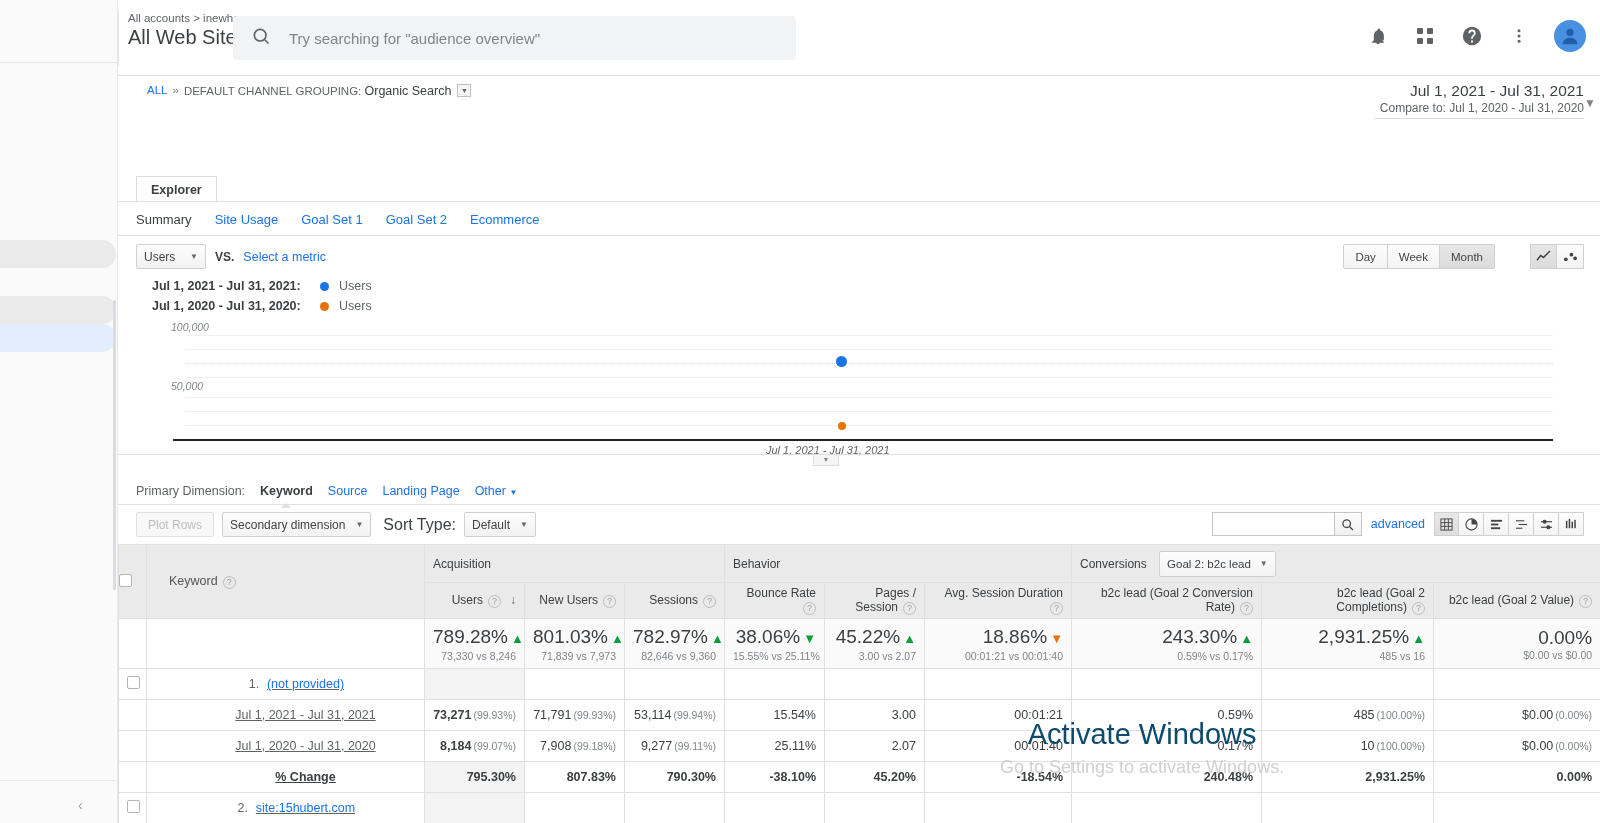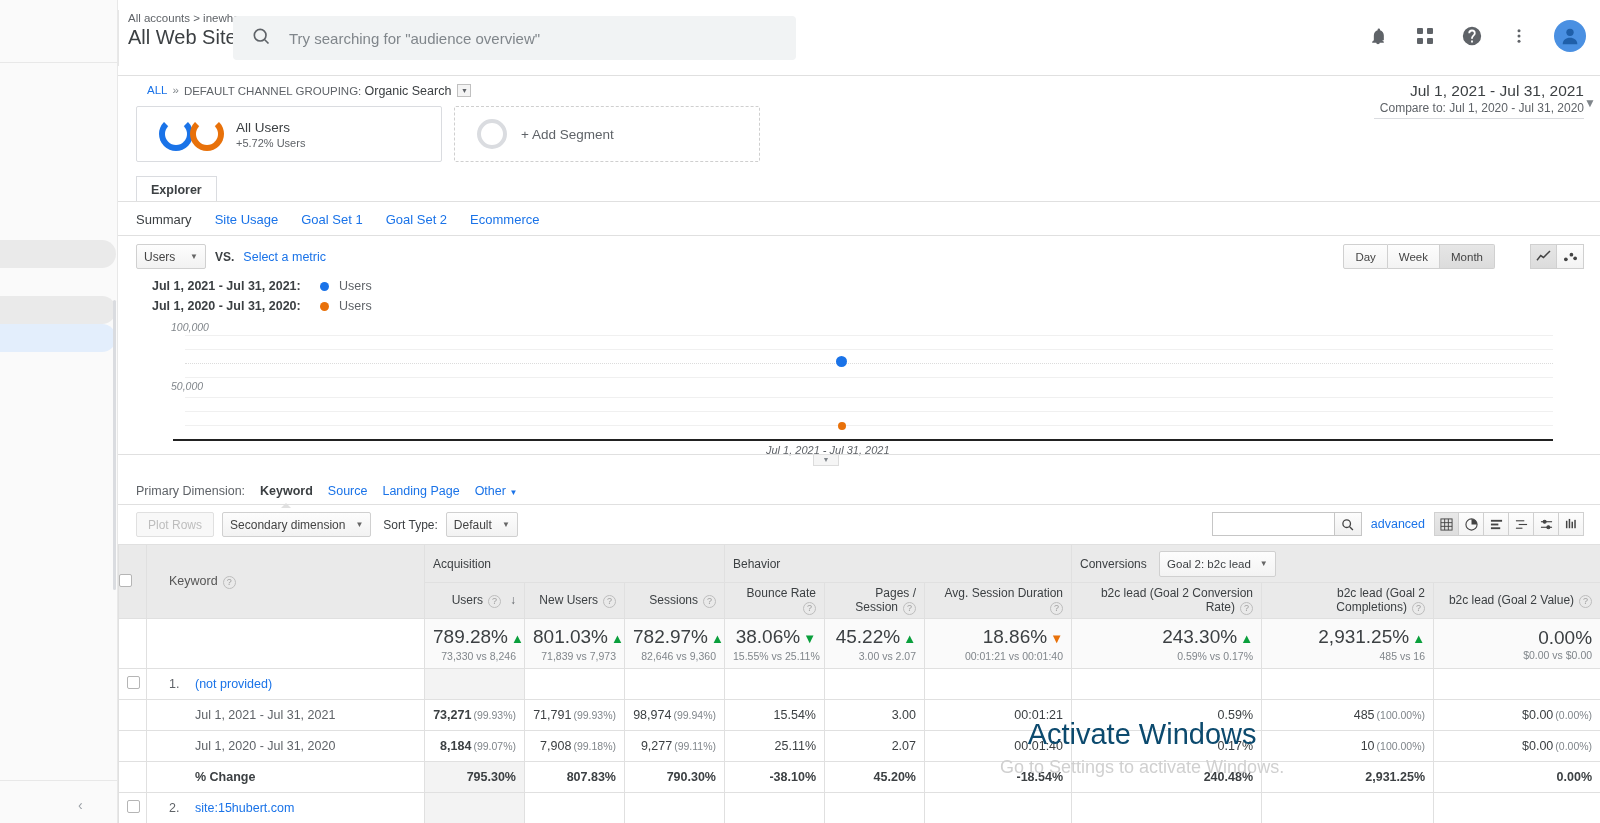--- a/index.html
+++ b/index.html
@@ -174,21 +174,21 @@
     border-bottom: 5px solid #e0e0e0;
   }
   .pdline { position: absolute; left: 0; top: 428px; width: 1482px; height: 1px; background: #e0e0e0; }
 
   
   .ctrlrow { position: absolute; left: 18px; top: 436px; display: flex; align-items: center; gap: 8px; }
   .plot-rows {
     height: 25px; padding: 0 11px; border: 1px solid #e0e0e0; border-radius: 2px;
     background: #f8f8f8; color: #bdbdbd; font-size: 12px; display: flex; align-items: center;
   }
-  .sortlabel { font-size: 12px; color: #3c4043; margin-left: 4px; }
+  .sortlabel { font-size: 16px; color: #3c4043; margin-left: 4px; }
 
   .tablectl { position: absolute; right: 16px; top: 436px; display: flex; align-items: center; gap: 9px; }
   .tsearch { display: flex; }
   .tsearch input {
     width: 122px; height: 24px; border: 1px solid #c6c6c6; border-right: none;
     outline: none; font-size: 12px; padding: 0 5px; font-family: "Liberation Sans", sans-serif;
   }
   .tsearch .sbtn {
     width: 28px; height: 24px; border: 1px solid #c6c6c6; background: linear-gradient(#fdfdfd,#f0f0f0);
     display: flex; align-items: center; justify-content: center;
@@ -221,21 +221,21 @@
 
   .sumrow td { height: 50px; background: #fafafa; padding: 0 8px !important; text-align: right; }
   .sumrow td.blank { background: #fff; }
   .sum-big { font-size: 19px; color: #3c4043; line-height: 21px; white-space: nowrap; }
   .sum-sub { font-size: 10.5px; color: #80868b; margin-top: 1px; white-space: nowrap; }
   .arrow-up { color: #0a9f3c; font-size: 13px; margin-left: 3px; }
   .arrow-down { color: #e8710a; font-size: 13px; margin-left: 3px; }
   .arrow-down.green { color: #0a9f3c; }
 
   .datarow td { height: 31px; padding: 0 8px !important; text-align: right; color: #3c4043; }
-  .datarow td.first { text-align: left; padding-left: 22px !important; color: #5f6368; }
+  .datarow td.first { text-align: center; padding-left: 22px !important; color: #5f6368; text-decoration: underline; }
   .datarow .idx { color: #5f6368; display: inline-block; width: 26px; }
   .kwlink { color: #1a73e8; }
   .pct { color: #80868b; font-size: 10.5px; margin-left: 2px; }
   .bold { font-weight: bold; color: #3c4043; }
   .kwrow td { height: 31px; background: #fff; }
   .kwrow td.shade { background: #f3f3f3; }
   .chgrow td { font-weight: bold; color: #3c4043; }
   .chgrow td.shade { background: #f3f3f3; }
   .chgrow td.first { font-weight: bold; color: #3c4043; }
 
@@ -341,36 +341,20 @@
       <span class="crumb-drop">▼</span>
     </div>
 
     <div class="daterange">
       <div class="dr-main">Jul 1, 2021 - Jul 31, 2021</div>
       <div class="dr-sub"><span>Compare to:</span> <span>Jul 1, 2020 - Jul 31, 2020</span></div>
       <span class="dr-caret">▼</span>
     </div>
     <div class="dr-underline"></div>
 
-    <div class="segments">
-      <div class="seg-card">
-        <span class="seg-donuts">
-          <span class="donut blue"></span>
-          <span class="donut orange"></span>
-        </span>
-        <span class="seg-text">
-          <div class="seg-title">All Users</div>
-          <div class="seg-sub">+5.72% Users</div>
-        </span>
-      </div>
-      <div class="seg-add">
-        <span class="donut-empty"></span>
-        <span class="seg-add-label">+ Add Segment</span>
-      </div>
-    </div>
 
     <div class="explorer-tab">Explorer</div>
     <div class="tabline"></div>
 
     <div class="subtabs">
       <span class="subtab active">Summary</span>
       <span class="subtab">Site Usage</span>
       <span class="subtab">Goal Set 1</span>
       <span class="subtab">Goal Set 2</span>
       <span class="subtab">Ecommerce</span>
@@ -617,21 +601,21 @@
           <td></td>
           <td></td>
           <td></td>
         </tr>
 
         <tr class="datarow">
           <td style="background:#fff"></td>
           <td class="first" style="padding-left:48px !important">Jul 1, 2021 - Jul 31, 2021</td>
           <td class="shade"><span class="bold">73,271</span><span class="pct">(99.93%)</span></td>
           <td><span>71,791</span><span class="pct">(99.93%)</span></td>
-          <td><span>98,974</span><span class="pct">(99.94%)</span></td>
+          <td><span>53,114</span><span class="pct">(99.94%)</span></td>
           <td>15.54%</td>
           <td>3.00</td>
           <td>00:01:21</td>
           <td>0.59%</td>
           <td><span>485</span><span class="pct">(100.00%)</span></td>
           <td><span>$0.00</span><span class="pct">(0.00%)</span></td>
         </tr>
 
         <tr class="datarow">
           <td style="background:#fff"></td>

